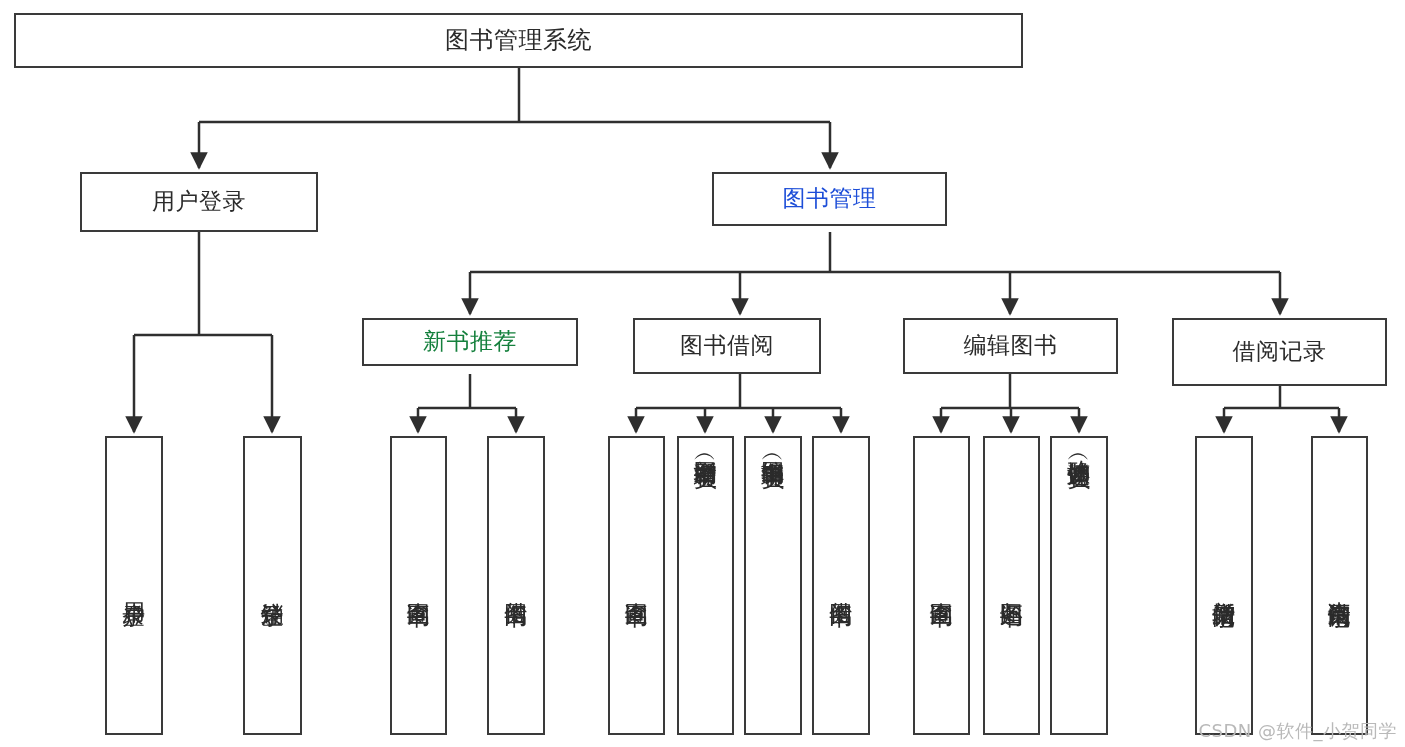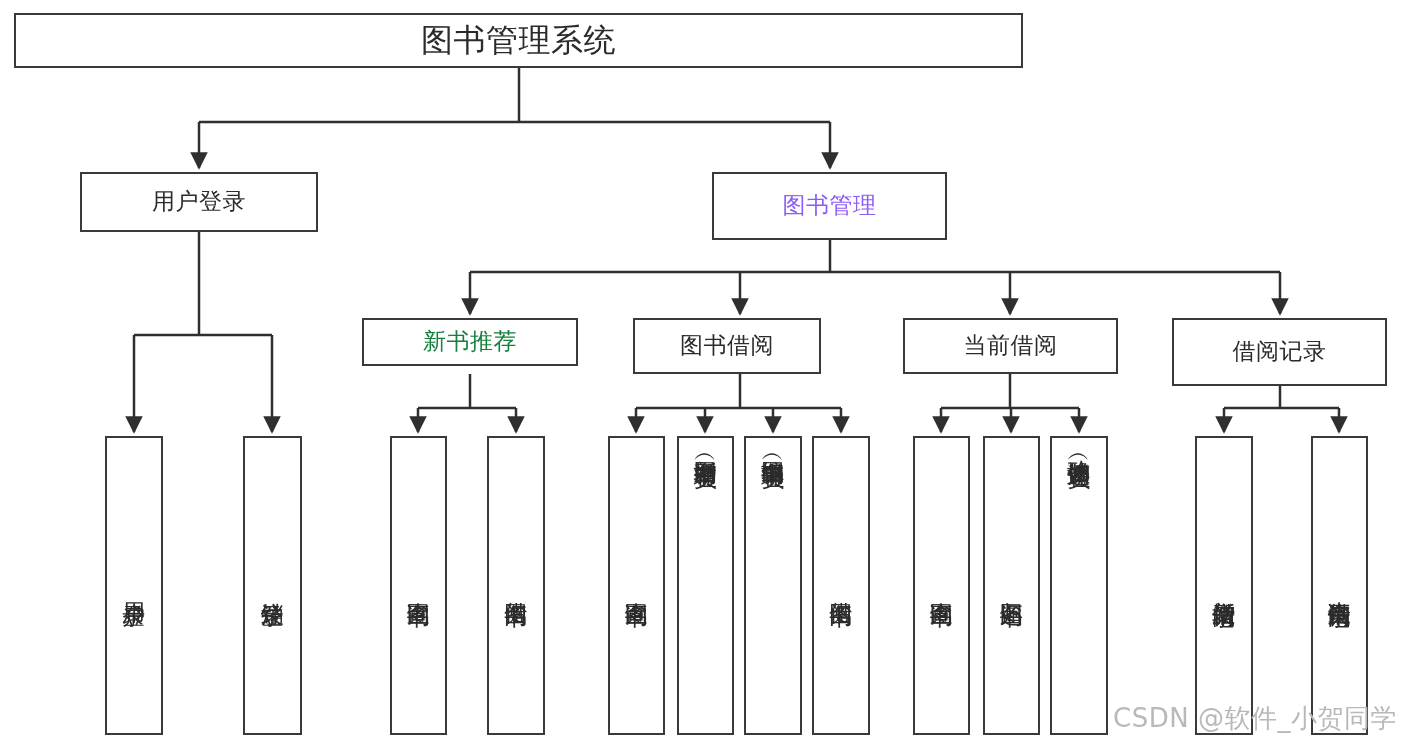--- a/index.html
+++ b/index.html
@@ -35,21 +35,21 @@
     align-items: center;
     justify-content: center;
     color: #2b2b2b;
   }
   .node.horiz {
     font-size: 23px;
     line-height: 1.2;
     letter-spacing: 0.5px;
   }
   .node.root {
-    font-size: 32px;
+    font-size: 24px;
   }
   .node.leaf {
     writing-mode: vertical-rl;
     text-orientation: upright;
     font-size: 23px;
     line-height: 1.32;
     letter-spacing: 1px;
     padding: 4px 0;
     align-items: center;
     justify-content: center;
@@ -58,22 +58,22 @@
     justify-content: flex-start;
   }
   .leaf-text {
     writing-mode: vertical-rl;
     text-orientation: upright;
     white-space: nowrap;
   }
   .watermark {
     position: absolute;
     right: 8px;
-    bottom: 11px;
-    font-size: 26px;
+    bottom: 4px;
+    font-size: 18px;
     color: #b9b9b9;
     letter-spacing: 0.5px;
     white-space: nowrap;
     user-select: none;
   }
 </style>
 </head>
 <body>
 
 <div id="diagram-root" style="background: rgb(255, 255, 255);">
@@ -129,32 +129,32 @@
     <path d="M 1339 408 L 1339 432" stroke="#2f2f2f" stroke-width="2.5" fill="none" marker-end="url(#arrow)"></path>
   </svg>
 
   <div class="node horiz root" style="left: 14px; top: 13px; width: 1009px; height: 55px; border-color: rgb(58, 58, 58); color: rgb(43, 43, 43); background: rgb(255, 255, 255);">
     <span>图书管理系统</span>
   </div>
 
   <div class="node horiz" style="left: 80px; top: 172px; width: 238px; height: 60px; border-color: rgb(58, 58, 58); color: rgb(43, 43, 43); background: rgb(255, 255, 255);">
     <span>用户登录</span>
   </div>
-  <div class="node horiz" style="left: 712px; top: 172px; width: 235px; height: 68px; border-color: rgb(58, 58, 58); color: #8b5cf6; background: rgb(255, 255, 255);">
+  <div class="node horiz" style="left: 712px; top: 172px; width: 235px; height: 54px; border-color: rgb(58, 58, 58); color: #1d4ed8; background: rgb(255, 255, 255);">
     <span>图书管理</span>
   </div>
 
   <div class="node horiz" style="left: 362px; top: 318px; width: 216px; height: 48px; border-color: rgb(58, 58, 58); color: #15803d; background: rgb(255, 255, 255);">
     <span>新书推荐</span>
   </div>
   <div class="node horiz" style="left: 633px; top: 318px; width: 188px; height: 56px; border-color: rgb(58, 58, 58); color: rgb(43, 43, 43); background: rgb(255, 255, 255);">
     <span>图书借阅</span>
   </div>
   <div class="node horiz" style="left: 903px; top: 318px; width: 215px; height: 56px; border-color: rgb(58, 58, 58); color: rgb(43, 43, 43); background: rgb(255, 255, 255);">
-    <span>当前借阅</span>
+    <span>编辑图书</span>
   </div>
   <div class="node horiz" style="left: 1172px; top: 318px; width: 215px; height: 68px; border-color: rgb(58, 58, 58); color: rgb(43, 43, 43); background: rgb(255, 255, 255);">
     <span>借阅记录</span>
   </div>
 
   <div class="node leaf" style="left: 105px; top: 436px; width: 58px; height: 299px; border-color: rgb(58, 58, 58); color: rgb(43, 43, 43); background: rgb(255, 255, 255);">
     <span class="leaf-text">用户登录</span>
   </div>
   <div class="node leaf" style="left: 243px; top: 436px; width: 59px; height: 299px; border-color: rgb(58, 58, 58); color: rgb(43, 43, 43); background: rgb(255, 255, 255);">
     <span class="leaf-text">注销登录</span>

